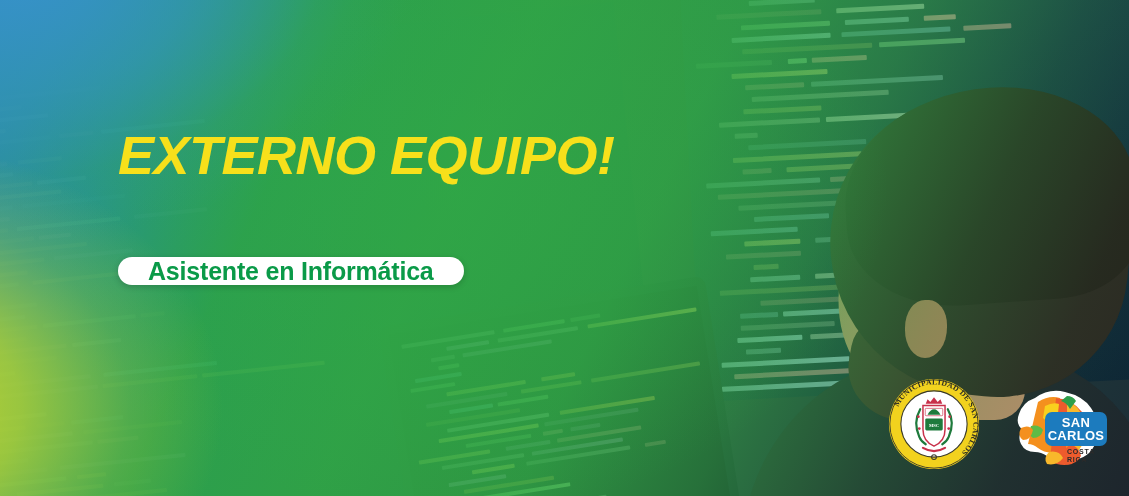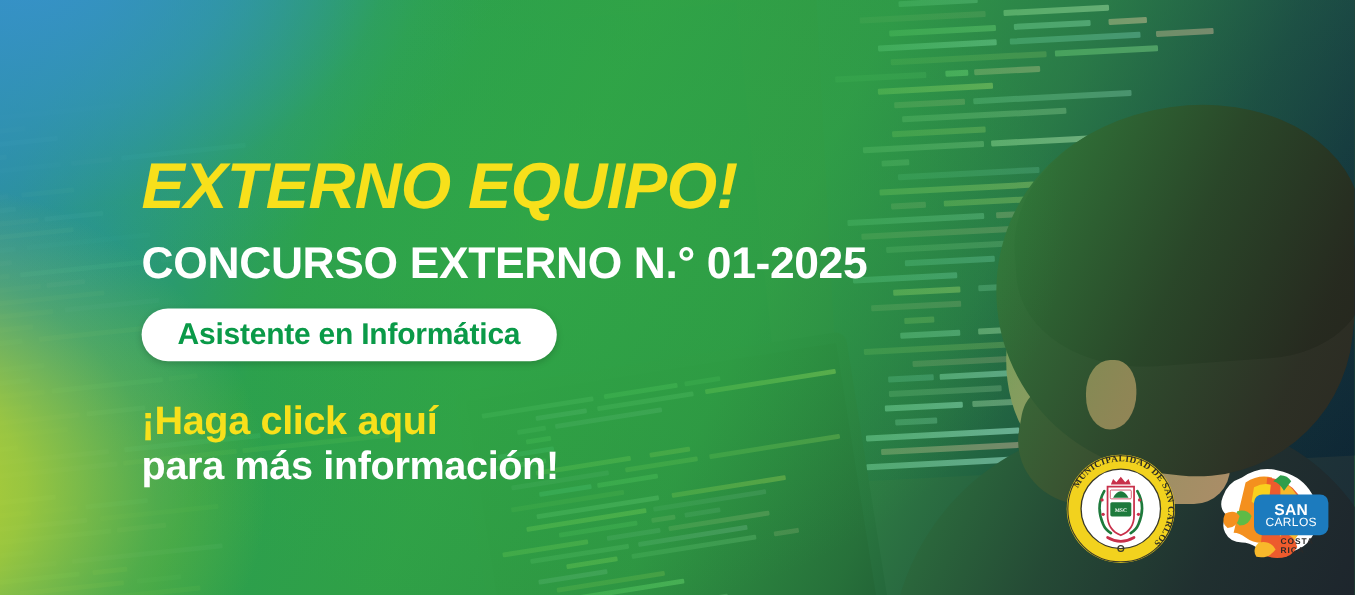--- a/index.html
+++ b/index.html
@@ -145,21 +145,21 @@
     letter-spacing:-0.5px;color:#F7E01B;white-space:nowrap;
   }
   .line-contest{
     position:absolute;left:118px;top:201px;
     font-size:37px;line-height:1;font-weight:700;letter-spacing:-0.3px;
     color:#ffffff;white-space:nowrap;
   }
 
   .role-pill{
     position:absolute;left:118px;top:257px;
-    height:44px;padding:0 30px;
+    height:28px;padding:0 30px;
     display:flex;align-items:center;justify-content:flex-end;
     background:#ffffff;border-radius:24px;
     box-shadow:0 2px 6px rgba(0,0,0,.18);
   }
   .role-pill span{
     font-size:25px;font-weight:700;letter-spacing:-0.2px;color:#0A9A48;
     white-space:nowrap;
   }
 
   .cta{position:absolute;left:118px;top:333px;}
@@ -179,21 +179,21 @@
 
   .citylogo{position:absolute;left:125px;top:12px;width:108px;height:92px;}
   .cl-map{position:absolute;inset:0;}
   .cl-box{
     position:absolute;left:40px;top:30px;width:62px;height:34px;
     background:#1C7BBE;border-radius:7px;
     display:flex;flex-direction:column;align-items:center;justify-content:center;
     line-height:1;
   }
   .cl-box .t1{color:#fff;font-size:13px;font-weight:700;letter-spacing:.3px;}
-  .cl-box .t2{color:#fff;font-size:10px;font-weight:400;letter-spacing:.3px;}
+  .cl-box .t2{color:#fff;font-size:13px;font-weight:700;letter-spacing:.3px;}
   .cl-sub{
     position:absolute;left:62px;top:66px;width:46px;
     color:#2a2a2a;font-size:7px;font-weight:700;line-height:1.15;
     letter-spacing:.8px;
   }
 </style>
 </head>
 <body>
 
 <div class="banner">
@@ -393,30 +393,25 @@
   <div class="tint-main"></div>
   <div class="tint-green-core"></div>
   <div class="tint-blue"></div>
   <div class="tint-yellow"></div>
 
   <div class="content">
 
 
     <div class="line-team">EXTERNO EQUIPO!</div>
 
-    <div class="line-contest">CONCURSO EXTERNO N.° 01-2025</div>
 
     <div class="role-pill">
       <span>Asistente en Informática</span>
     </div>
 
-    <div class="cta">
-      <div class="cta-1">¡Haga click aquí</div>
-      <div class="cta-2">para más información!</div>
-    </div>
 
     <div class="logos">
 
       <svg class="seal" viewBox="0 0 100 100">
         <circle cx="50" cy="50" r="49" fill="#F2D21E"></circle>
         <circle cx="50" cy="50" r="48" fill="none" stroke="#3a3a2a" stroke-width="1"></circle>
         <circle cx="50" cy="50" r="36" fill="#ffffff"></circle>
         <circle cx="50" cy="50" r="36" fill="none" stroke="#3a3a2a" stroke-width="1.2"></circle>
         <defs>
           <path id="ringpath" d="M50,50 m-43,0 a43,43 0 1,1 86,0 a43,43 0 1,1 -86,0"></path>

